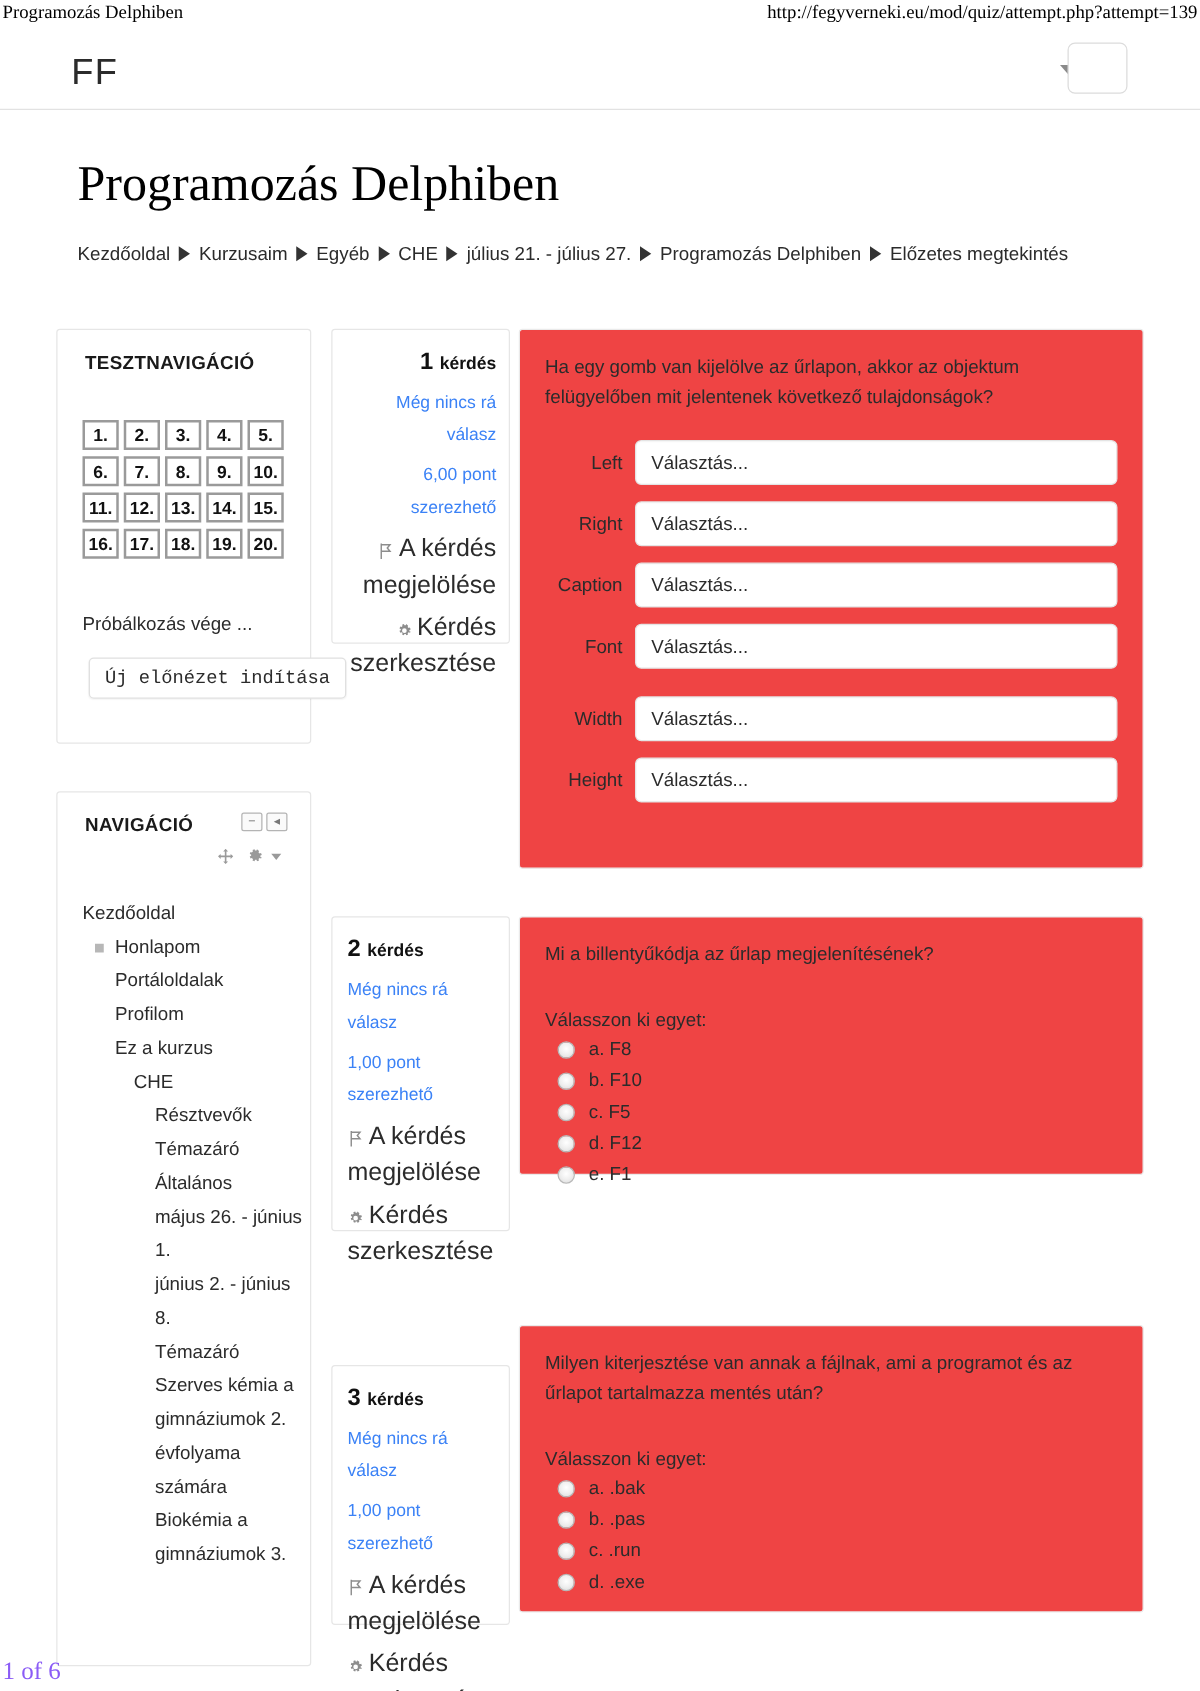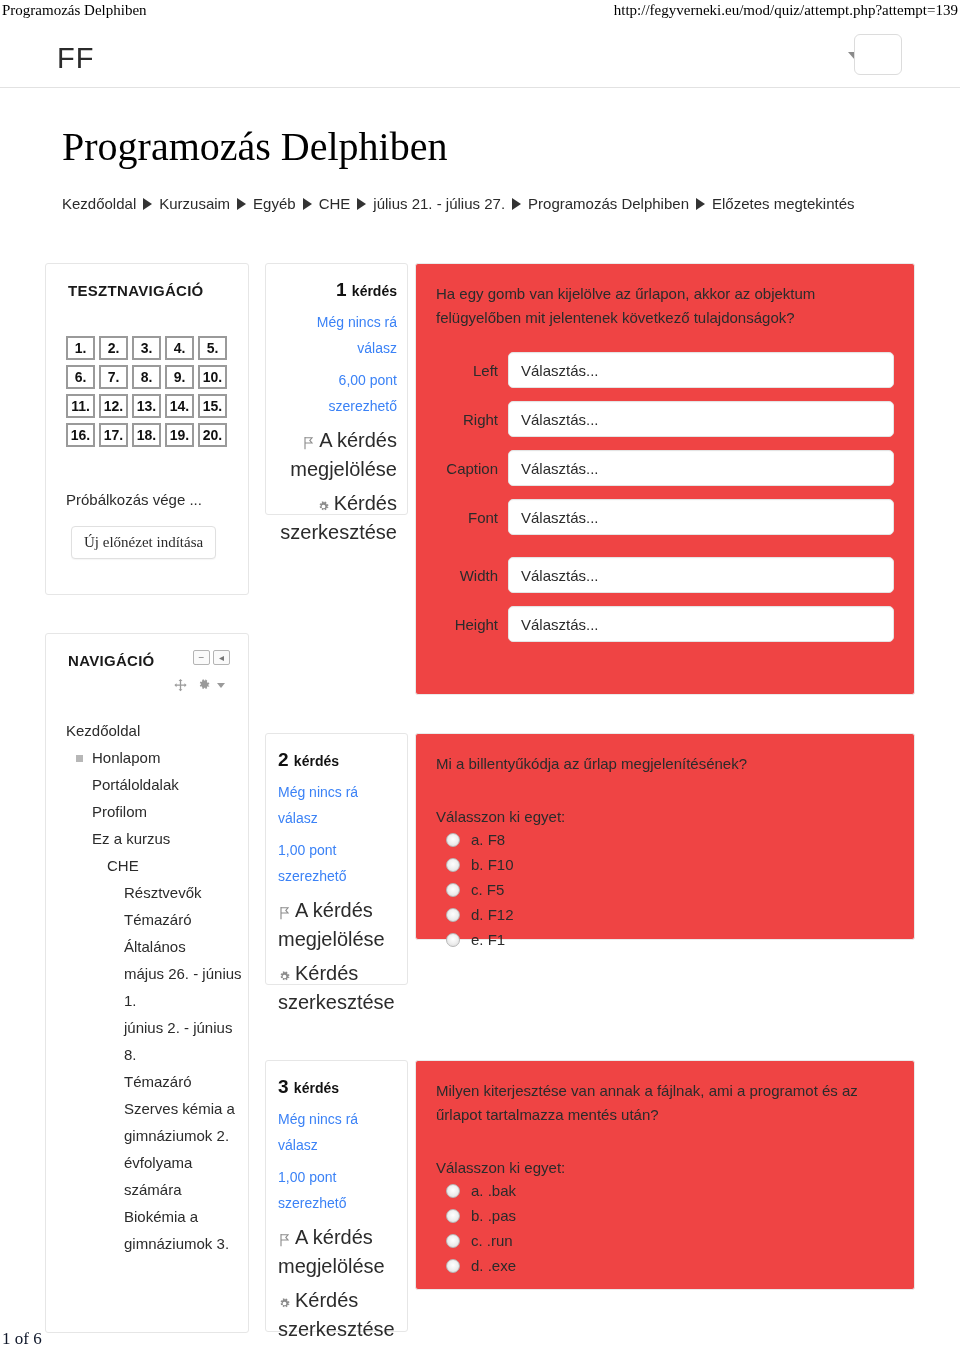--- a/index.html
+++ b/index.html
@@ -143,21 +143,21 @@
   }
   .btn-newpreview {
     position: absolute;
     left: 25px; top: 262px;
     padding: 7px 12px;
     border: 1px solid #e0e0e0;
     border-radius: 4px;
     background: #fff;
     font-size: 15px;
     color: #2b2b2b;
-    font-family: Liberation Serif, serif;
+    font-family: Liberation Mono, monospace;
     box-shadow: 0 1px 1px rgba(0,0,0,0.04);
     cursor: pointer;
     white-space: nowrap;
   }
 
   
   .nav-title { position: absolute; left: 22px; top: 15px; }
   .nav-hdr-icons { position: absolute; left: 147px; top: 16px; display: flex; gap: 3px; }
   .hdr-icon {
     width: 17px; height: 15px;
@@ -303,22 +303,22 @@
     flex: none;
     margin-right: 11px;
   }
   .ans-text { font-size: 15px; color: #2b2b2b; }
 
   
   .pagefoot {
     position: absolute;
     left: 2px; bottom: 4px;
     font-family: "Liberation Serif", serif;
-    font-size: 17px;
-    color: #0f172a;
+    font-size: 20px;
+    color: #8b5cf6;
   }
 </style>
 </head>
 <body>
 
 <div class="print-header">
   <span class="ph-left">Programozás Delphiben</span>
   <span class="ph-right">http://fegyverneki.eu/mod/quiz/attempt.php?attempt=139</span>
 </div>
 
@@ -490,21 +490,21 @@
         <span class="ans-text">d. F12</span>
       </div>
     <div class="ans-row">
         <span class="radio"></span>
         <span class="ans-text">e. F1</span>
       </div>
   </div>
 </div>
 
 <div class="qrow" style="top:1060px;">
-  <div class="qinfo" style="height:272px;">
+  <div class="qinfo" style="height:208px;margin-top:32px;">
     <div class="qnum"><span>3</span> <small>kérdés</small></div>
     <div class="qmeta">Még nincs rá válasz</div>
     <div class="qmeta">1,00 pont szerezhető</div>
     <div class="qlink"><span class="ic"><svg width="13" height="14" viewBox="0 0 14 16">
             <path fill="none" stroke="#8d8d8d" stroke-width="1.3" d="M3 1v14M3 2h8l-2.5 3L11 8H3"></path>
           </svg></span><span>A kérdés megjelölése</span></div>
     <div class="qlink"><span class="ic"><svg width="13" height="13" viewBox="0 0 16 16">
             <path fill="#8d8d8d" d="M14.2 9.1l-1.3-.4a5 5 0 000-1.4l1.3-.4-.7-1.9-1.3.5a5 5 0 00-1-1l.5-1.3L9.8 1.5l-.4 1.3a5 5 0 00-1.4 0L7.6 1.5l-1.9.7.5 1.3a5 5 0 00-1 1l-1.3-.5-.7 1.9 1.3.4a5 5 0 000 1.4l-1.3.4.7 1.9 1.3-.5a5 5 0 001 1l-.5 1.3 1.9.7.4-1.3a5 5 0 001.4 0l.4 1.3 1.9-.7-.5-1.3a5 5 0 001-1l1.3.5zM8 10.3a2.3 2.3 0 110-4.6 2.3 2.3 0 010 4.6z"></path>
           </svg></span><span>Kérdés szerkesztése</span></div>
   </div>

